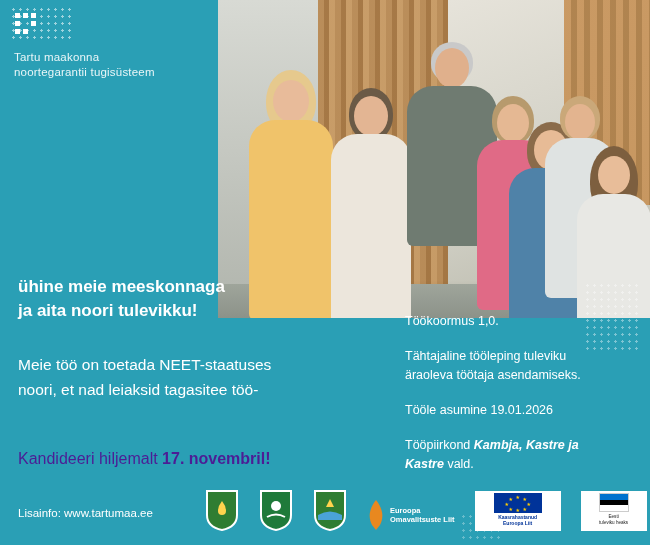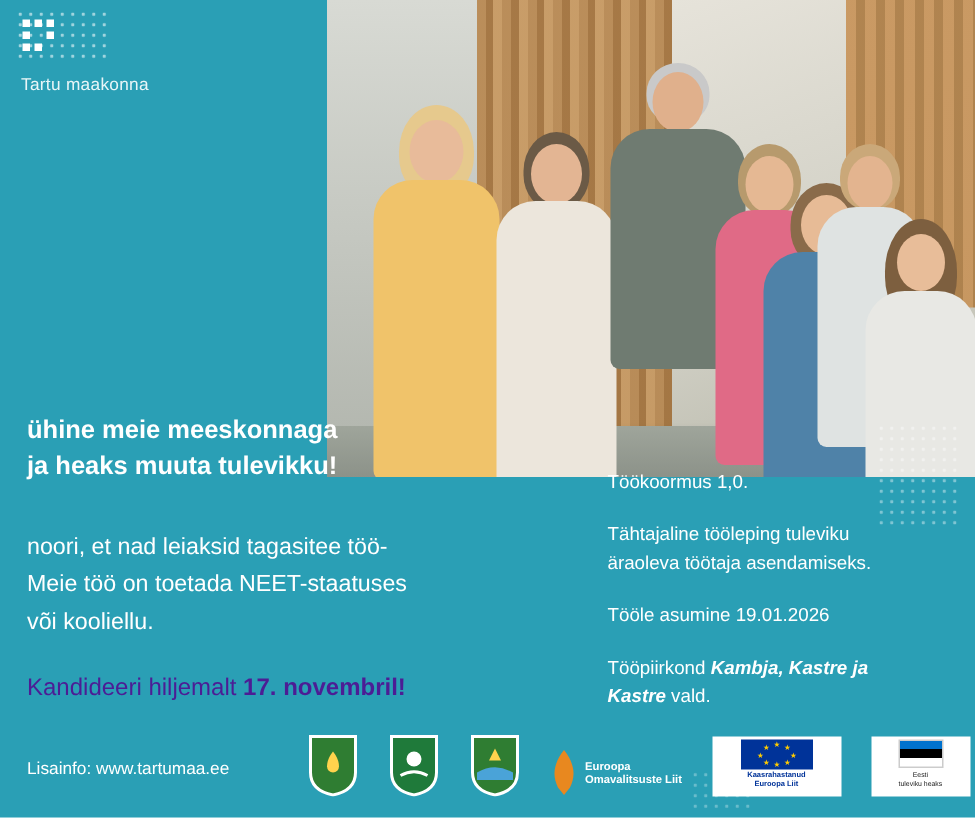--- a/index.html
+++ b/index.html
@@ -309,33 +309,33 @@
         <rect x="9" y="1" width="5" height="5"></rect>
         <rect x="17" y="1" width="5" height="5"></rect>
         <rect x="1" y="9" width="5" height="5"></rect>
         <rect x="17" y="9" width="5" height="5"></rect>
         <rect x="1" y="17" width="5" height="5"></rect>
         <rect x="9" y="17" width="5" height="5"></rect>
       </g>
     </svg>
     <div class="logo-text">
       <div>Tartu maakonna</div>
+      <div>noortegarantii tugisüsteem</div>
     </div>
   </div>
 
 
   <div class="subhead">
     <div>ühine meie meeskonnaga</div>
-    <div>ja heaks muuta tulevikku!</div>
+    <div>ja aita noori tulevikku!</div>
   </div>
 
   <div class="bodytext">
+    <div>Meie töö on toetada NEET-staatuses</div>
     <div>noori, et nad leiaksid tagasitee töö-</div>
-    <div>Meie töö on toetada NEET-staatuses</div>
-    <div>või kooliellu.</div>
   </div>
 
   <div class="deadline">
     <span>Kandideeri hiljemalt </span><b>17. novembril!</b>
   </div>
 
   <div class="info">
     <p>Töökoormus 1,0.</p>
     <p>
       <span>Tähtajaline tööleping tuleviku</span><br>

